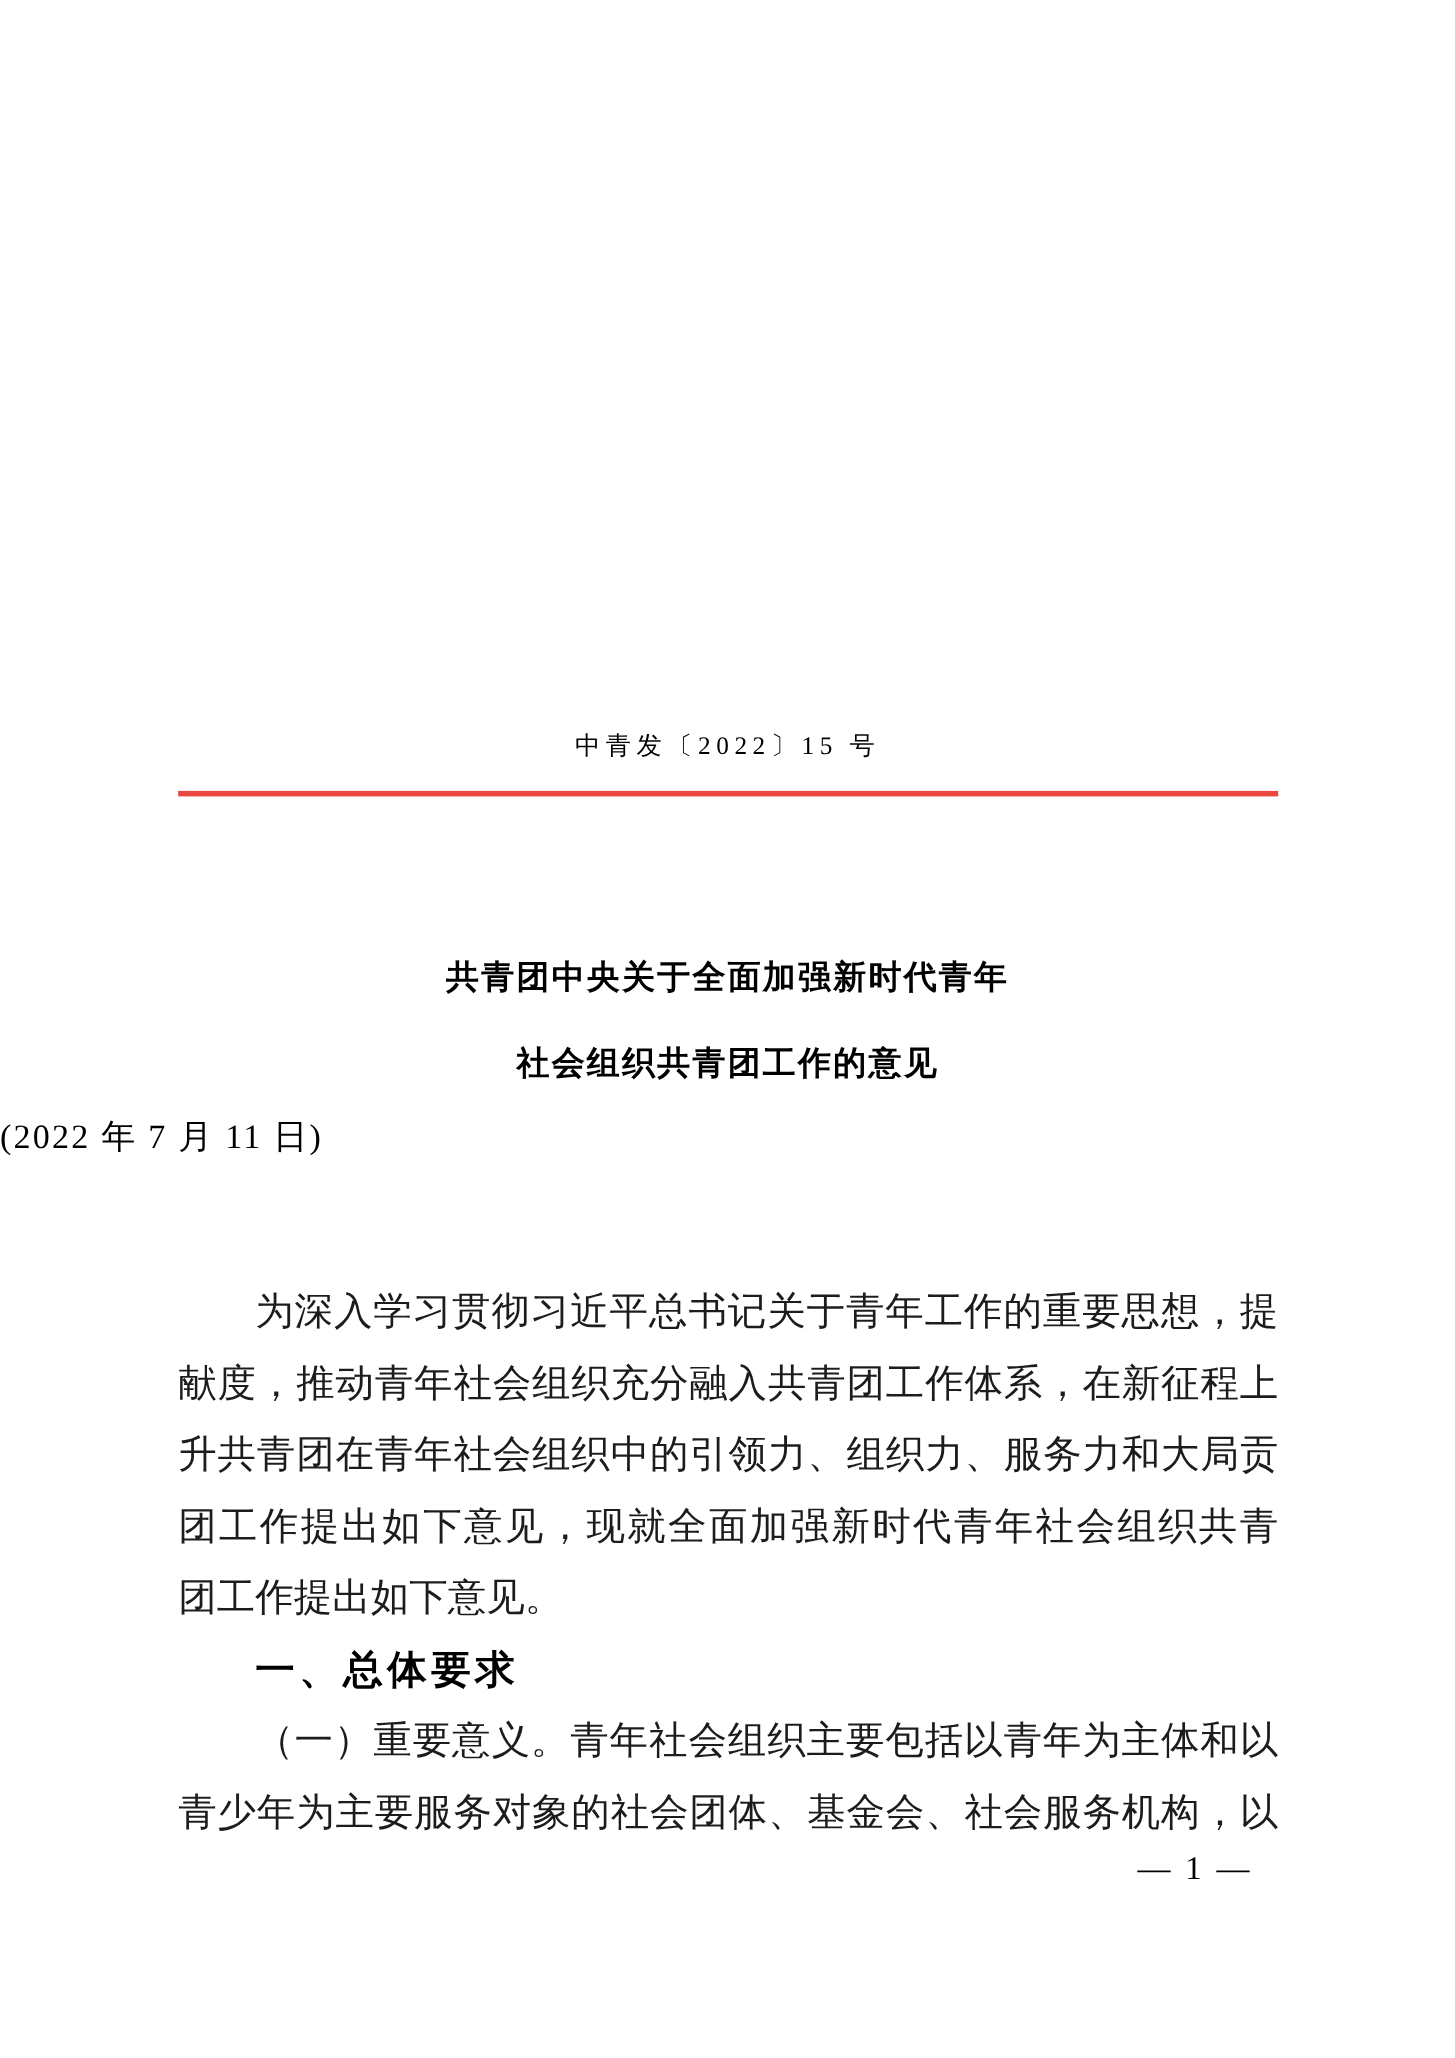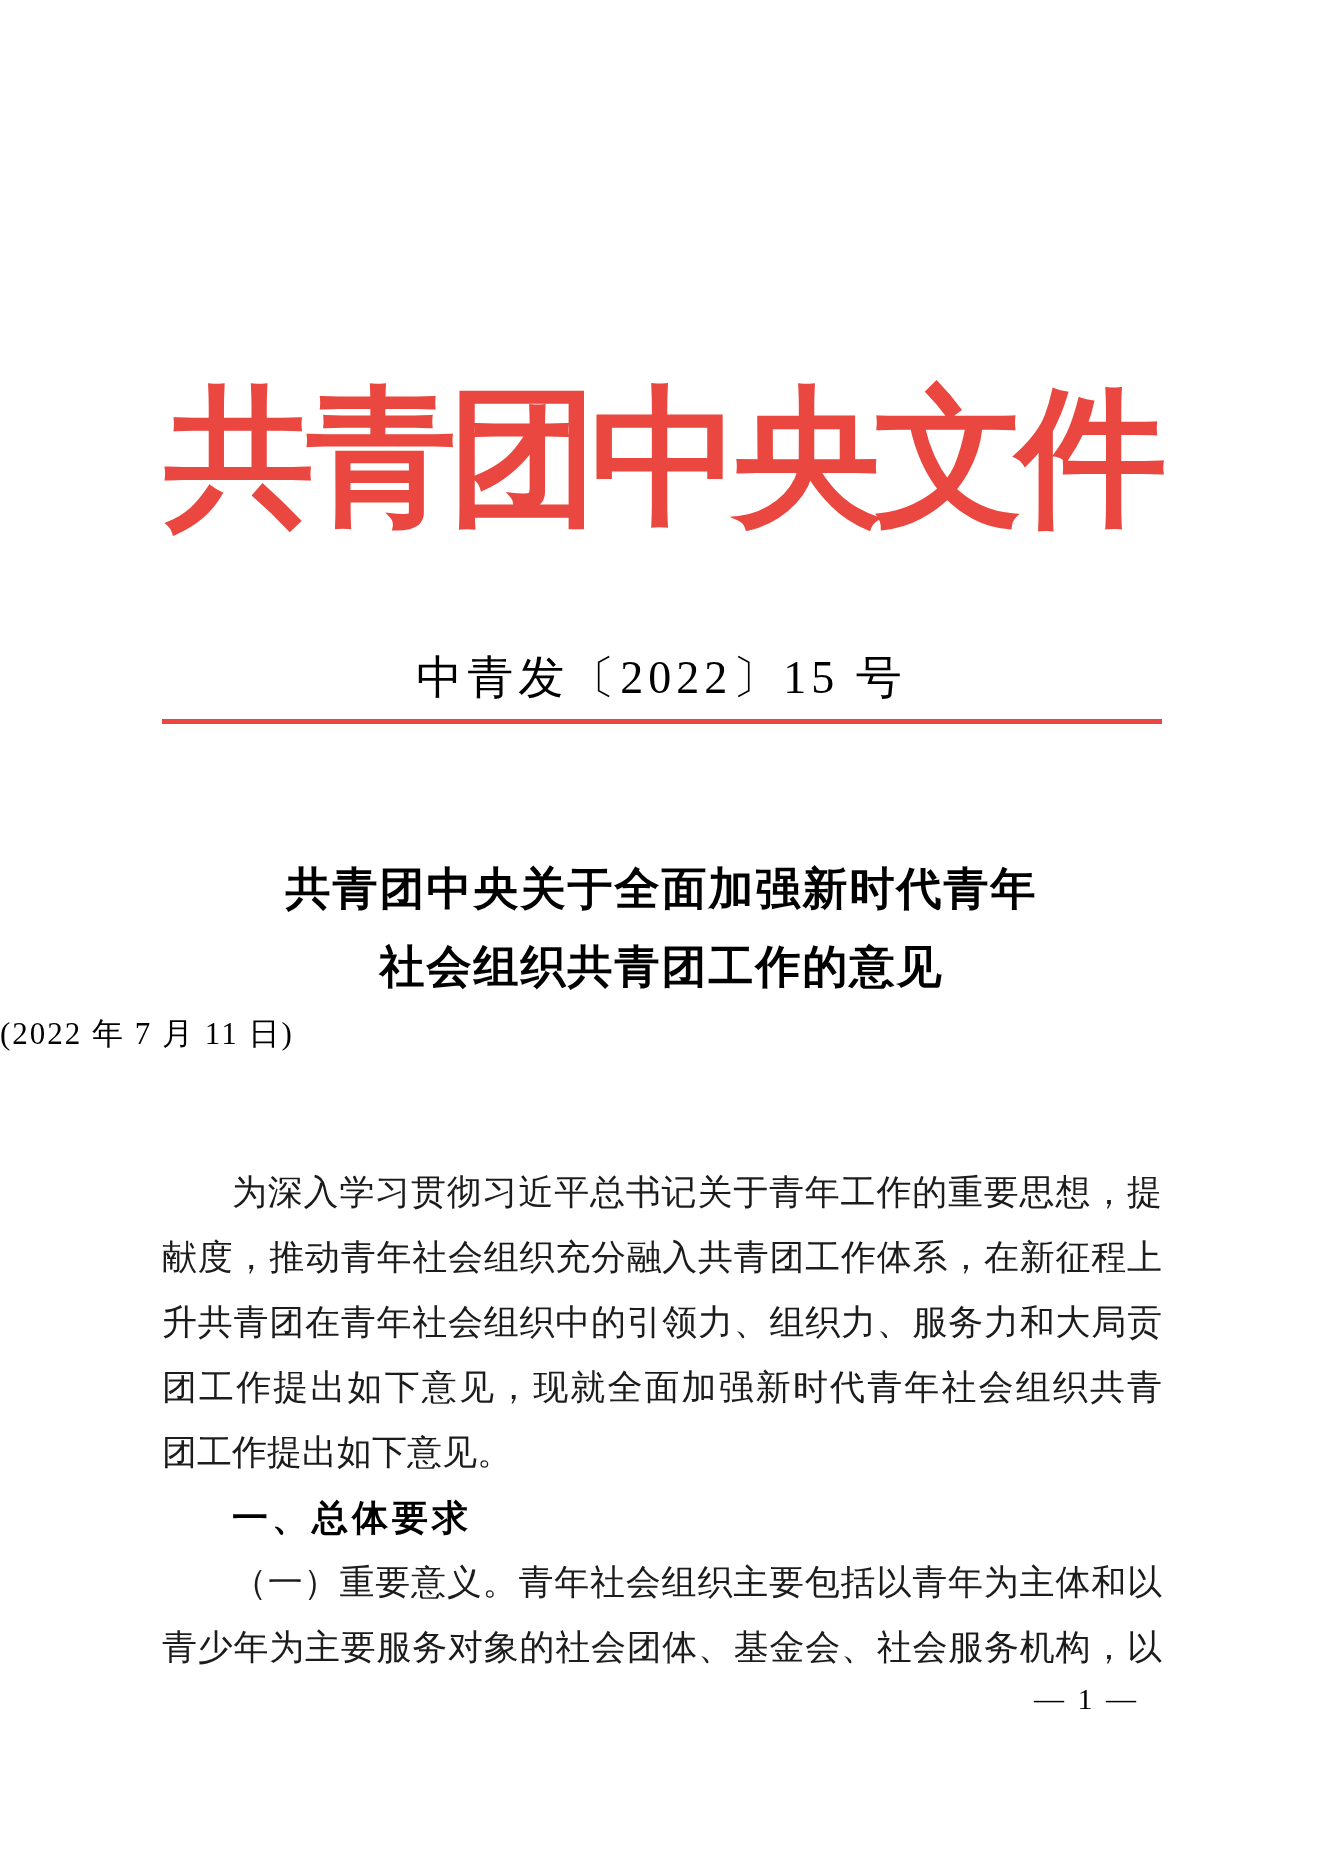--- a/index.html
+++ b/index.html
@@ -34,21 +34,21 @@
     white-space: nowrap;
   }
 
   
   .doc-number {
     position: absolute;
     top: 656px;
     left: 0;
     width: 100%;
     text-align: center;
-    font-size: 46px;
+    font-size: 23px;
     line-height: 44px;
     letter-spacing: 5px;
     color: #000000;
     white-space: nowrap;
   }
 
   
   .red-rule {
     position: absolute;
     top: 719px;
@@ -59,21 +59,21 @@
   }
 
   
   .doc-title {
     position: absolute;
     top: 850px;
     left: 0;
     width: 100%;
     text-align: center;
     font-weight: 700;
-    font-size: 45px;
+    font-size: 30px;
     color: #000000;
   }
   .doc-title .t-line {
     line-height: 78px;
     letter-spacing: 2px;
     white-space: nowrap;
   }
 
   
   .doc-date {
@@ -131,21 +131,20 @@
     letter-spacing: 3px;
     color: #000000;
     white-space: nowrap;
   }
 </style>
 </head>
 <body>
 
 <div class="page">
 
-  <div class="org-title">共青团中央文件</div>
 
   <div class="doc-number">中青发〔2022〕15 号</div>
 
   <div class="red-rule"></div>
 
   <div class="doc-title">
     <div class="t-line">共青团中央关于全面加强新时代青年</div>
     <div class="t-line">社会组织共青团工作的意见</div>
   </div>
 

